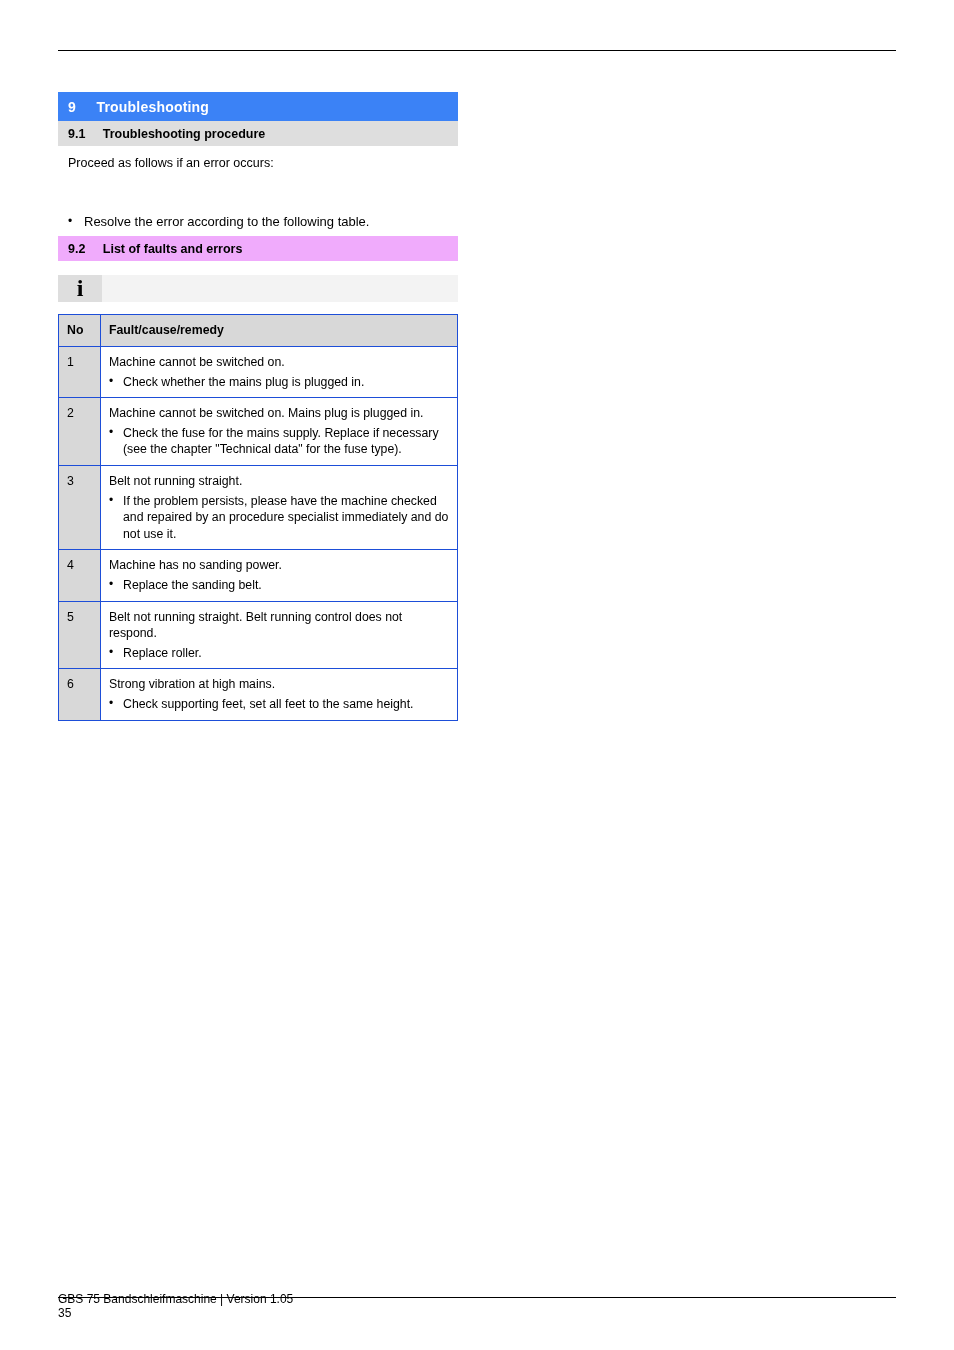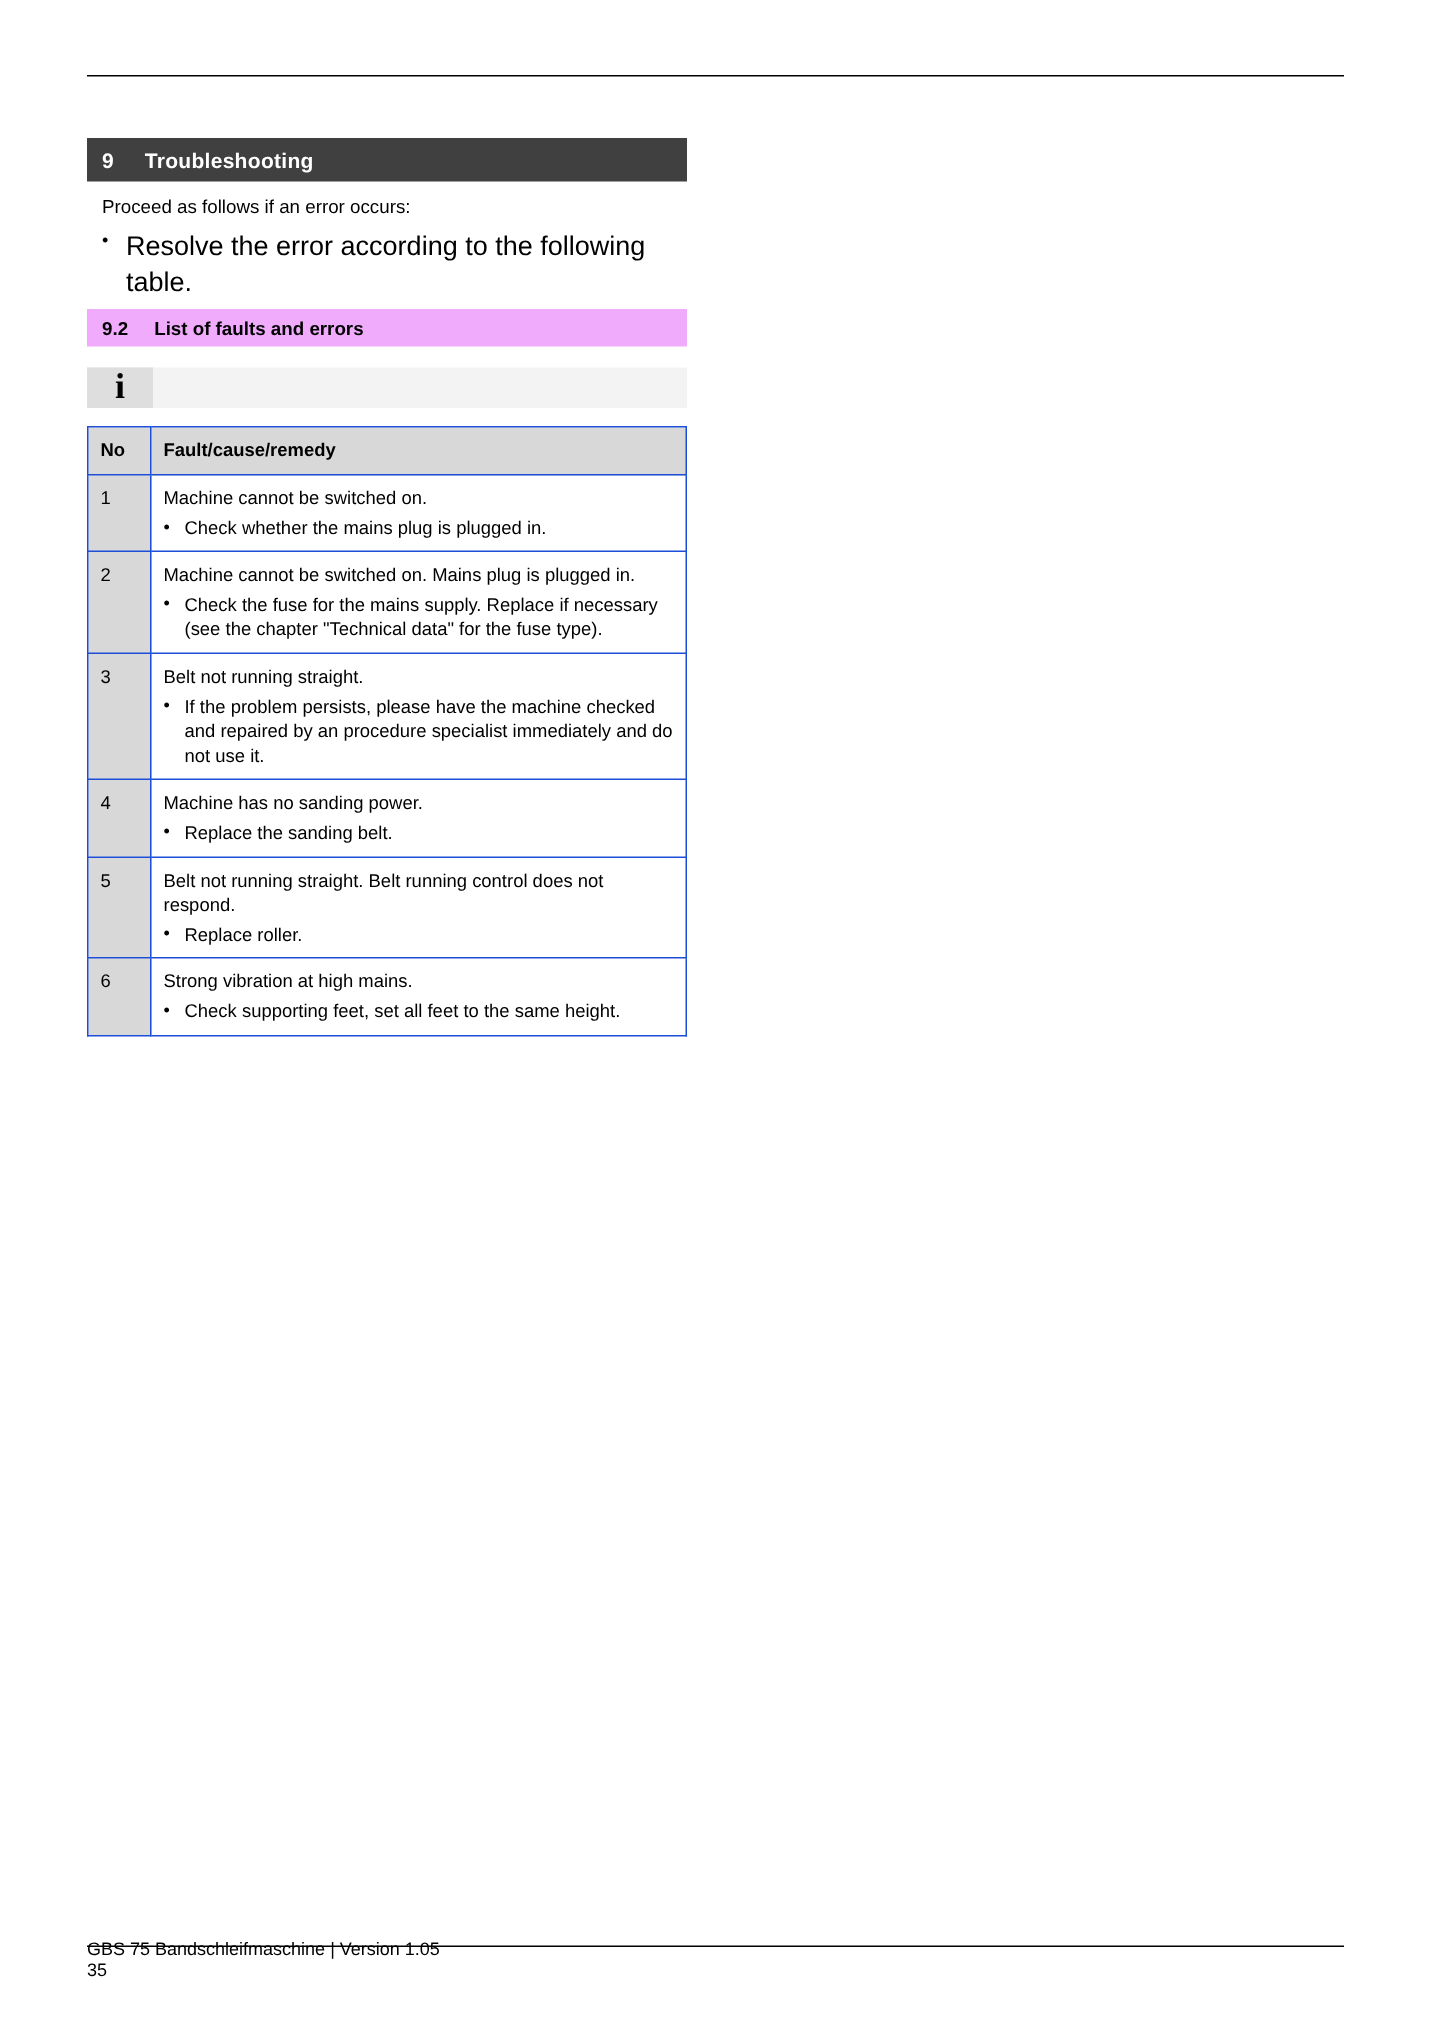--- a/index.html
+++ b/index.html
@@ -40,21 +40,21 @@
     justify-content: space-between;
     flex-direction: column;
   }
   .content {
     position: absolute;
     top: 92px;
     left: 58px;
     width: 400px;
   }
   .w-heading {
-    background: #404040;
+    background: #3b82f6;
     color: #fff;
     font-weight: bold;
     font-size: 14px;
     padding: 7px 10px 6px 10px;
     letter-spacing: 0.2px;
   }
   .sub-heading {
     background: #dedede;
     font-weight: bold;
     font-size: 12.5px;
@@ -63,24 +63,25 @@
   .intro {
     font-size: 12.5px;
     padding: 9px 10px 3px 10px;
     line-height: 1.35;
   }
   ul.bullets {
     list-style: none;
     padding: 2px 10px 6px 10px;
   }
   ul.bullets li {
-    font-size: 18px;
+    font-size: 13px;
     position: relative;
     padding-left: 16px;
     line-height: 1.35;
+    margin-top: 36px;
   }
   ul.bullets li::before {
     content: "•";
     position: absolute;
     left: 0;
     top: 0;
     font-size: 12px;
   }
   .sub-heading-2 {
     background: #f0abfc;
@@ -160,20 +161,25 @@
 <div class="page">
   <div class="header-line"></div>
 
   <div class="content">
     <div class="w-heading">
       <span>9</span>
       <span>&nbsp;&nbsp;&nbsp;</span>
       <span>Troubleshooting</span>
     </div>
 
+    <div class="sub-heading">
+      <span>9.1</span>
+      <span>&nbsp;&nbsp;&nbsp;</span>
+      <span>Troubleshooting procedure</span>
+    </div>
 
     <div class="intro">Proceed as follows if an error occurs:</div>
     <ul class="bullets">
       <li>Resolve the error according to the following table.</li>
     </ul>
 
     <div class="sub-heading-2">
       <span>9.2</span>
       <span>&nbsp;&nbsp;&nbsp;</span>
       <span>List of faults and errors</span>

